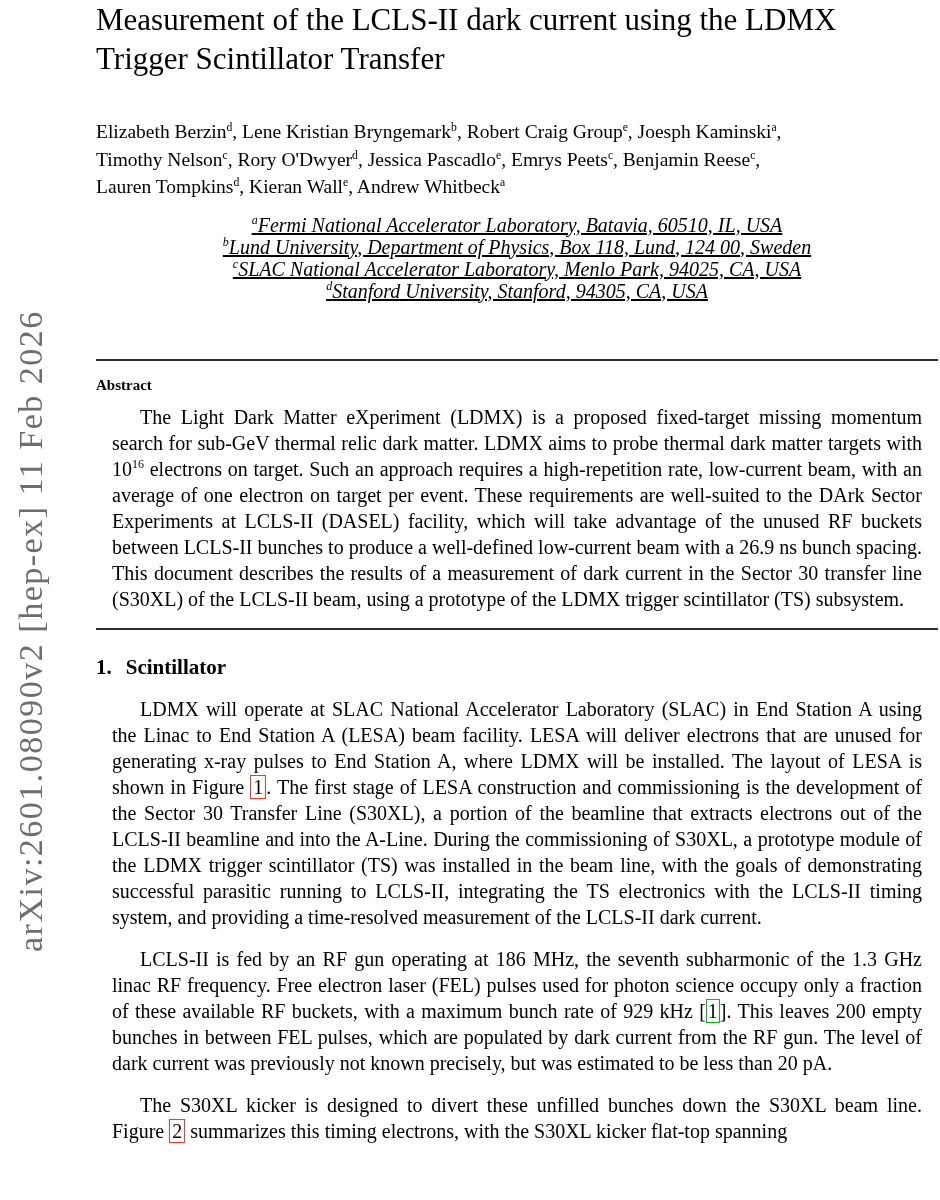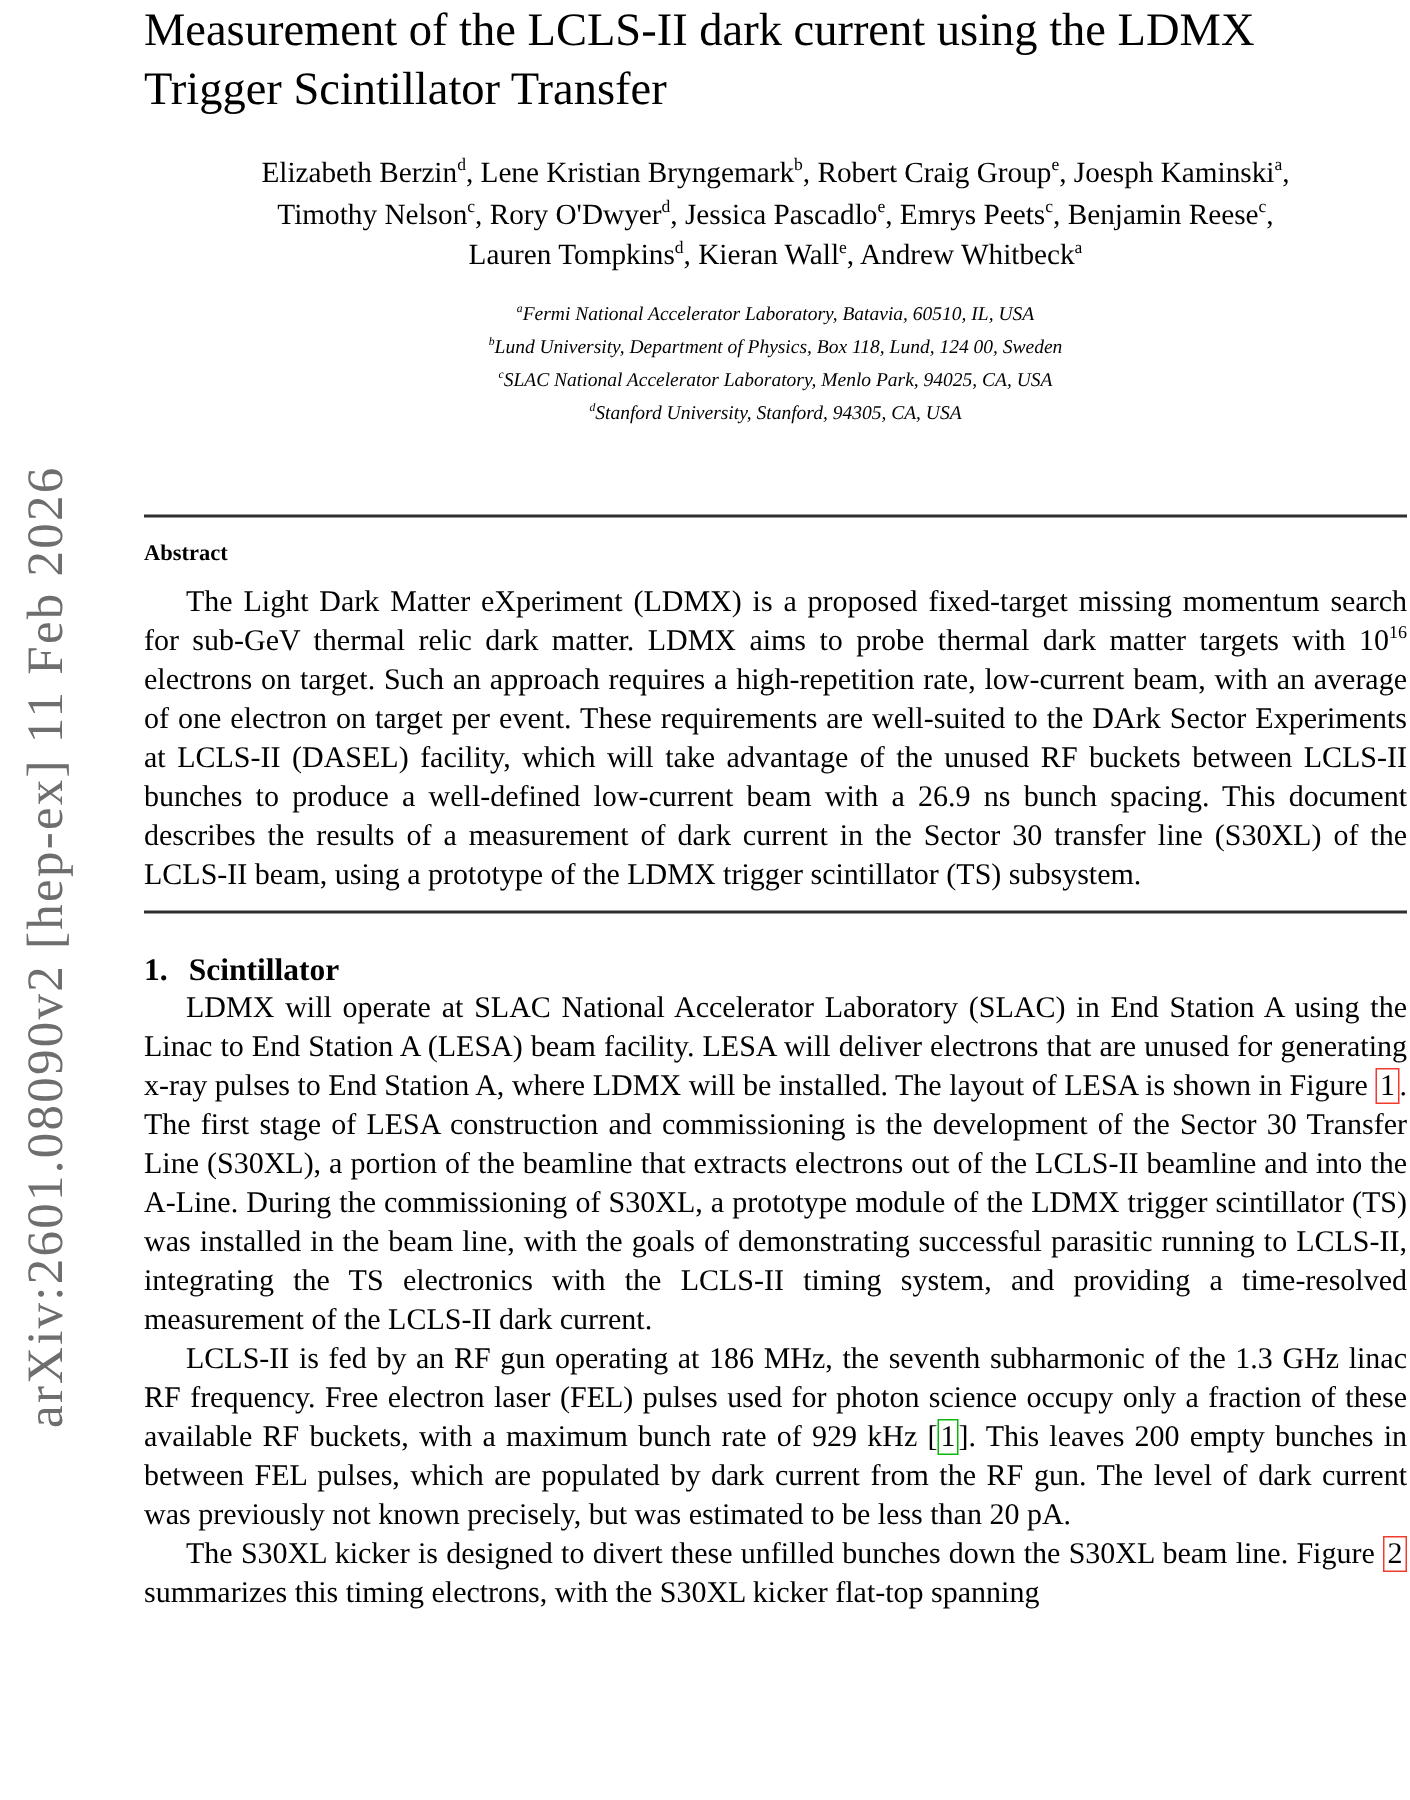--- a/index.html
+++ b/index.html
@@ -30,47 +30,47 @@
   }
   .title {
     margin: 0;
     font-size: 31px;
     font-weight: normal;
     line-height: 39px;
     text-align: left;
   }
   sup { font-size: 60%; line-height: 0; }
   .authors {
-    margin-top: 24px;
-    text-align: center;
+    margin-top: 40px;
     font-size: 19.5px;
     line-height: 27.5px;
   }
   .affiliations {
     margin-top: 13px;
     text-align: center;
     font-style: italic;
-    font-size: 13px;
+    font-size: 20px;
     line-height: 22px;
+    text-decoration: underline;
   }
   .rule {
     border: none;
     border-top: 2px solid #2e2e2e;
     margin: 0;
     width: 100%;
   }
   #rule-top { margin-top: 57px; }
   #rule-bottom { margin-top: 11px; }
   .abstract-heading {
     margin: 16px 0 0 0;
     font-size: 15px;
     font-weight: bold;
   }
   p.body {
-    margin: 0;
+    margin: 16px;
     font-size: 20px;
     line-height: 26px;
     text-align: justify;
     text-indent: 28px;
     hyphens: auto;
     -webkit-hyphens: auto;
   }
   p.abstract-body { margin-top: 10px; }
   .section-heading {
     margin: 25px 0 0 0;

